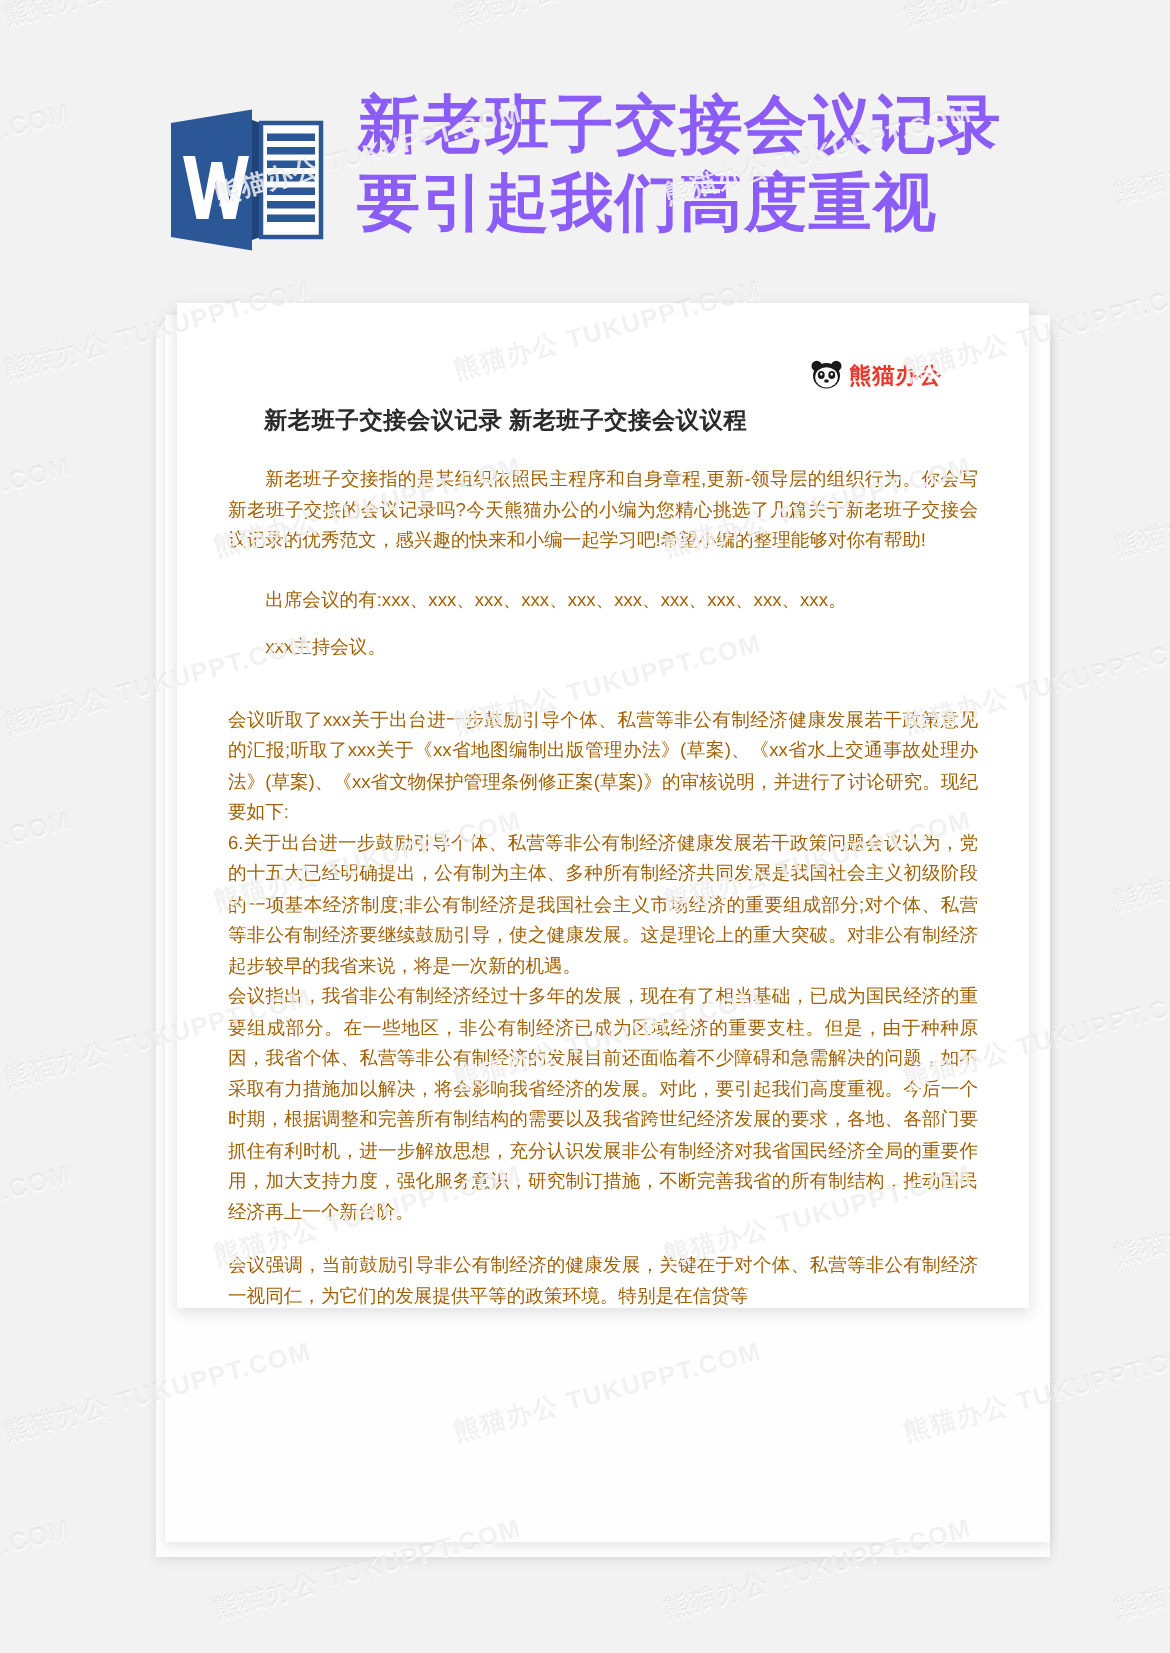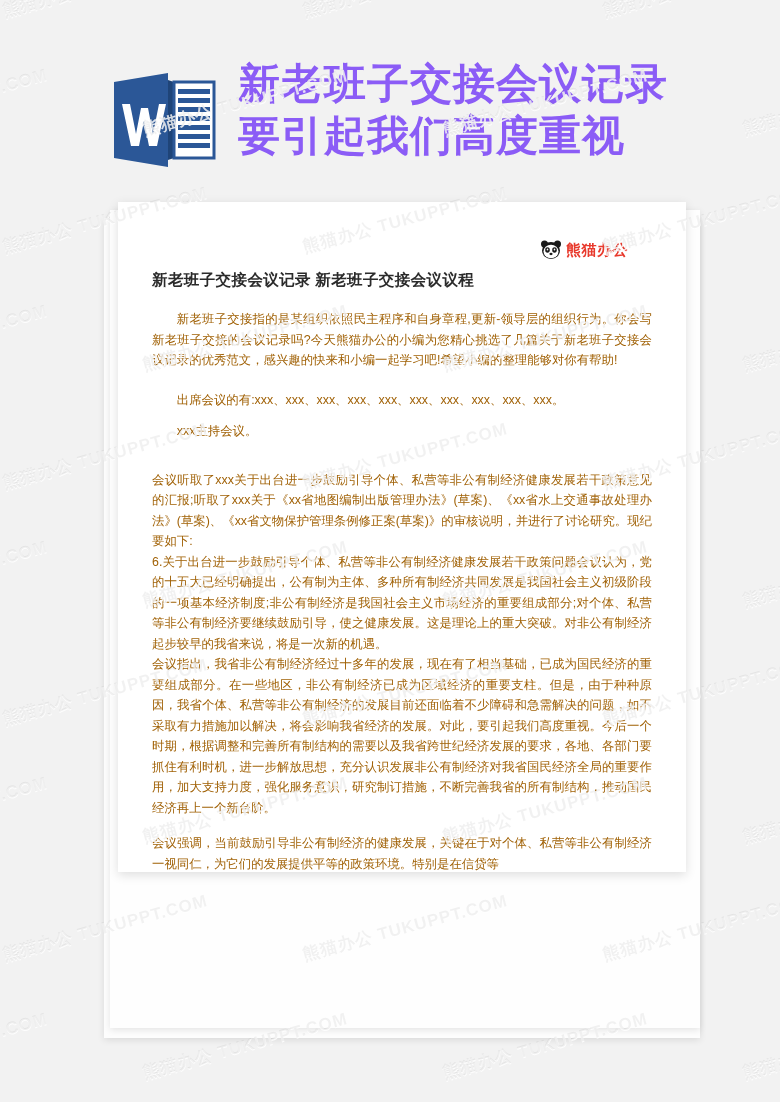--- a/index.html
+++ b/index.html
@@ -121,20 +121,21 @@
     padding: 68px 34px 0 34px;
   }
   .doc-title {
     font-family: "Liberation Serif", "DejaVu Serif", serif;
     font-size: 15.5px;
     font-weight: 700;
     color: #2b2b2b;
     letter-spacing: 0.4px;
     margin-bottom: 18px;
     white-space: nowrap;
+    margin-left: 24px;
   }
   p.para {
     font-family: Liberation Sans, sans-serif;
     font-size: 12.4px;
     line-height: 20.5px;
     color: #a16207;
     text-align: justify;
     text-justify: inter-ideograph;
     margin: 0 0 13px 0;
   }

